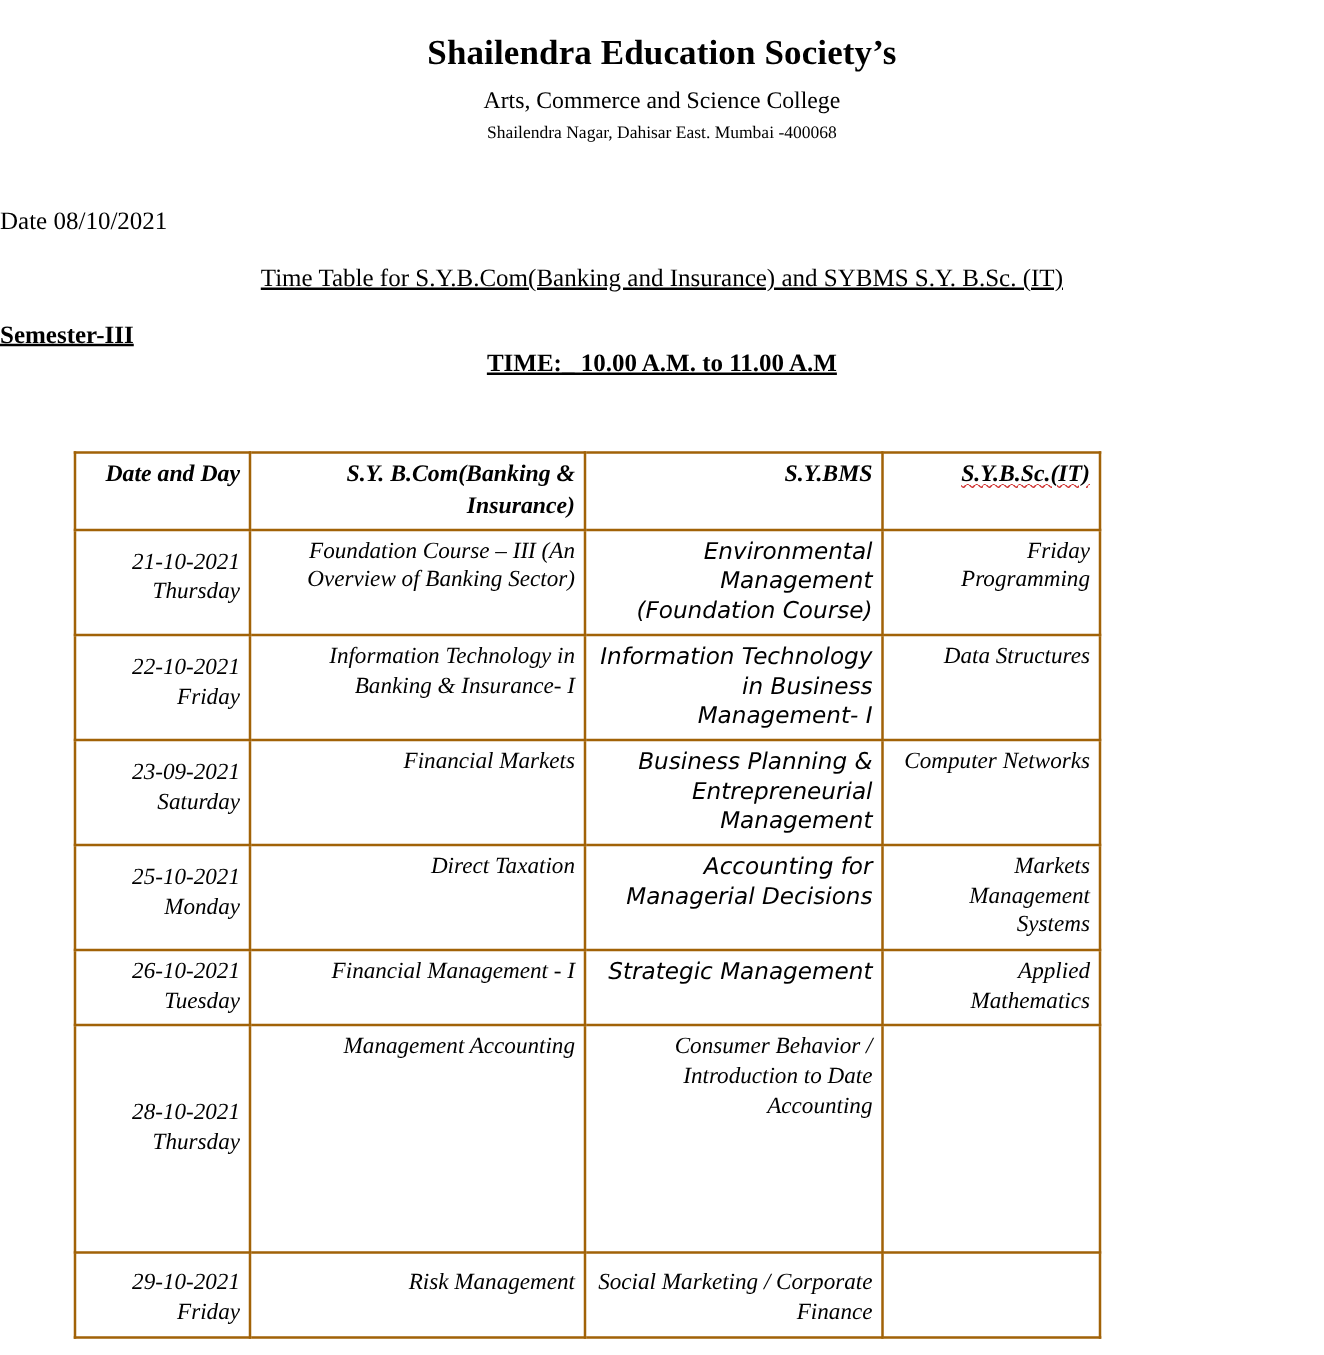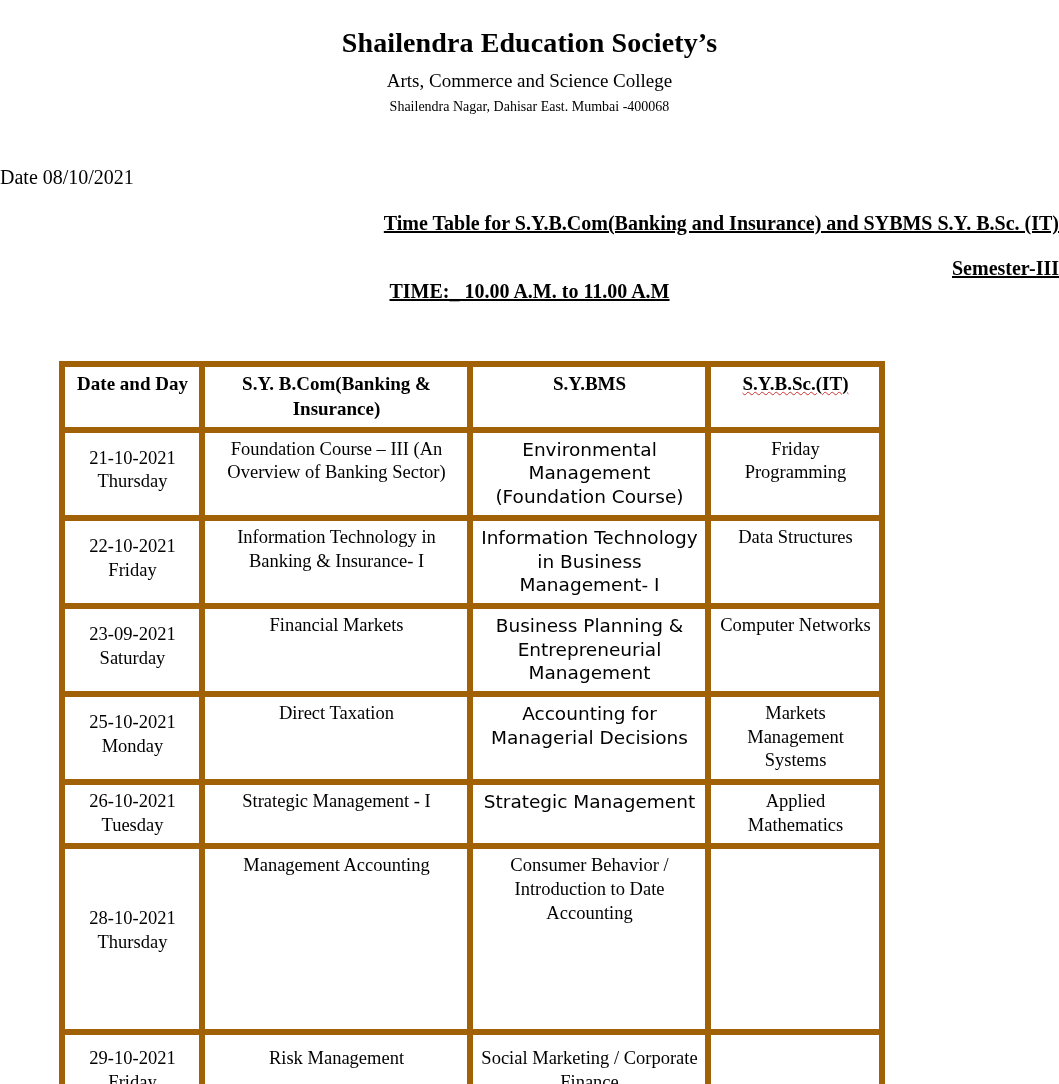--- a/index.html
+++ b/index.html
@@ -41,54 +41,55 @@
     font-size: 14px;
     margin-top: 7px;
     line-height: 1.2;
   }
   .date-line {
     font-size: 20px;
     margin-top: 50px;
     padding-right: 76px;
   }
   .title-line {
-    text-align: right;
-    font-size: 20px;
-    font-weight: bold;
+    text-align: center;
+    font-size: 20px;
+    font-weight: normal;
     text-decoration: underline;
     margin-top: 23px;
   }
   .sem-line {
-    text-align: right;
+    text-align: left;
     font-size: 20px;
     font-weight: bold;
     text-decoration: underline;
     margin-top: 22px;
   }
   .time-line {
     text-align: center;
     font-size: 20px;
     font-weight: bold;
     text-decoration: underline;
   }
   table.tt {
     border-collapse: collapse;
     margin-left: 59px;
     margin-top: 58px;
     width: 820px;
     table-layout: fixed;
   }
   table.tt td, table.tt th {
-    border: 6px solid #a16207;
+    border: 2px solid #a16207;
     vertical-align: top;
     padding: 5px 7px 6px 8px;
     font-size: 18.5px;
     line-height: 1.28;
-    text-align: center;
+    text-align: right;
     font-weight: normal;
+    font-style: italic;
   }
   table.tt th {
     font-weight: bold;
     font-size: 19px;
   }
   col.c1 { width: 140px; }
   col.c2 { width: 268px; }
   col.c3 { width: 238px; }
   col.c4 { width: 174px; }
 
@@ -175,21 +176,21 @@
         </td>
         <td>Direct Taxation</td>
         <td class="cell-sans">Accounting for Managerial Decisions</td>
         <td>Markets Management Systems</td>
       </tr>
       <tr>
         <td>
           <div>26-10-2021</div>
           <div>Tuesday</div>
         </td>
-        <td>Strategic Management - I</td>
+        <td>Financial Management - I</td>
         <td class="cell-sans">Strategic Management</td>
         <td>Applied Mathematics</td>
       </tr>
       <tr class="row-xtall">
         <td class="cell-day" style="padding-top:58px !important;">
           <div>28-10-2021</div>
           <div>Thursday</div>
         </td>
         <td>Management Accounting</td>
         <td>Consumer Behavior / Introduction to Date Accounting</td>

